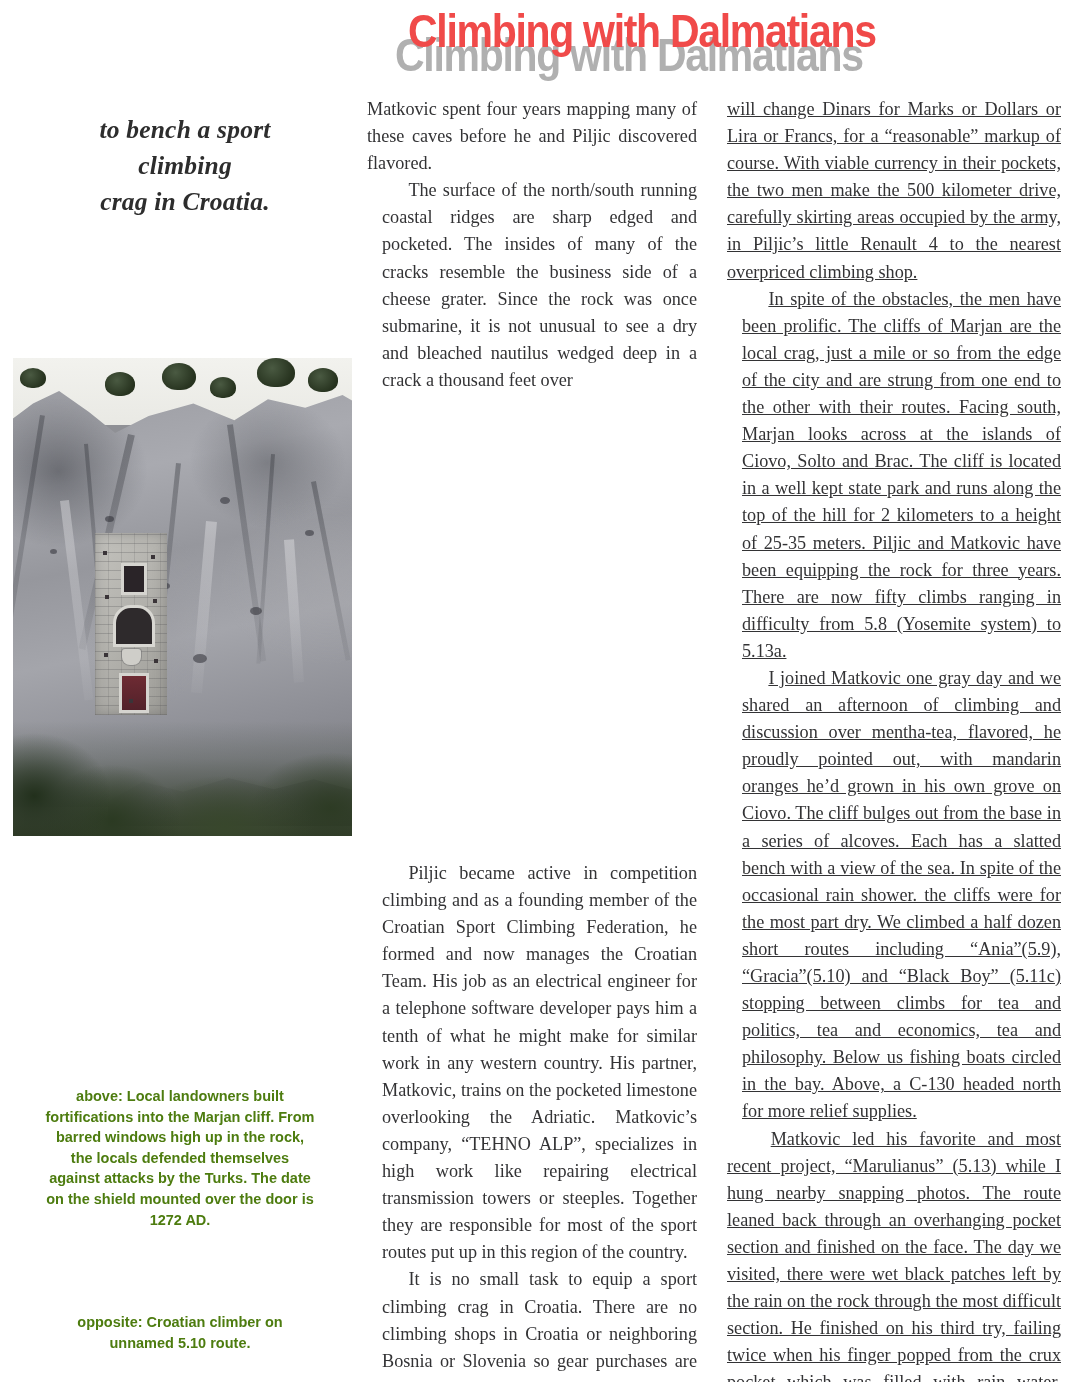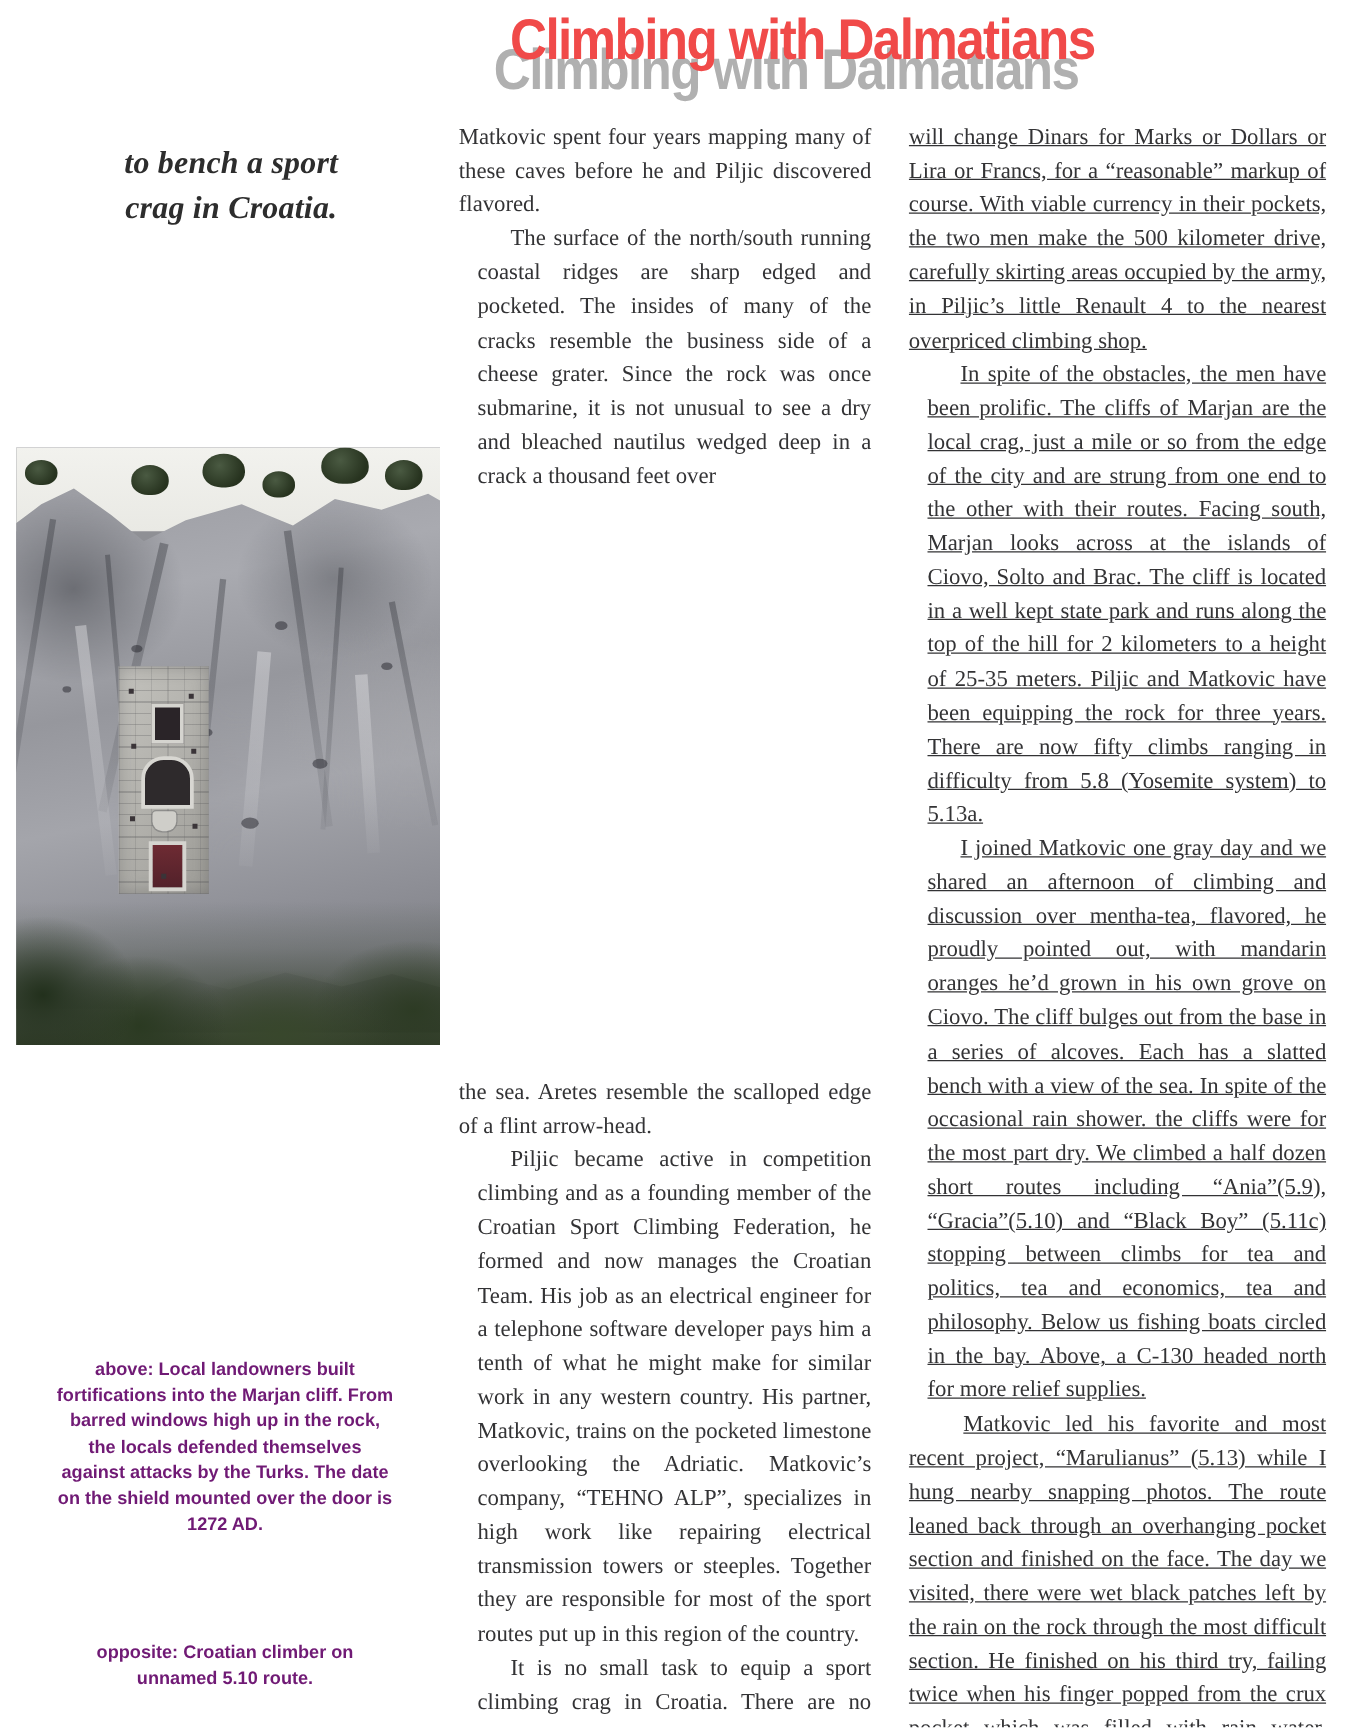--- a/index.html
+++ b/index.html
@@ -163,21 +163,21 @@
   
   .caption {
     position: absolute;
     width: 270px;
     left: 45px;
     text-align: center;
     font-family: "Liberation Sans", sans-serif;
     font-weight: bold;
     font-size: 14.5px;
     line-height: 20.6px;
-    color: #701a75;
+    color: #4d7c0f;
   }
   .caption-above { top: 1086px; }
   .caption-opposite { top: 1312px; }
 
   
   .col {
     position: absolute;
     font-family: "Liberation Serif", serif;
     font-size: 18.2px;
     line-height: 27.1px;
@@ -197,20 +197,21 @@
 </head>
 <body>
 
 <div class="title-wrap">
   <div class="title-text title-shadow">Climbing with Dalmatians</div>
   <div class="title-text title-front">Climbing with Dalmatians</div>
 </div>
 
 <div class="pullquote">
   <div>to bench a sport</div>
+  <div>climbing</div>
   <div>crag in Croatia.</div>
 </div>
 
 <div class="photo">
   <div class="ph-sky"></div>
   <div class="ph-cliff">
     <div class="ph-rock-main"></div>
 
     <div class="ph-streak" style="left:8%;top:12%;width:5px;height:60%;transform:rotate(9deg);"></div>
     <div class="ph-streak" style="left:21%;top:18%;width:4px;height:52%;transform:rotate(-5deg);"></div>
@@ -260,21 +261,20 @@
 
 <div class="caption caption-above">above: Local landowners built fortifications into the Marjan cliff. From barred windows high up in the rock, the locals defended themselves against attacks by the Turks. The date on the shield mounted over the door is 1272 AD.</div>
 <div class="caption caption-opposite">opposite: Croatian climber on unnamed 5.10 route.</div>
 
 <div class="col col-mid-top">
   <p>Matkovic spent four years mapping many of these caves before he and Piljic discovered flavored.</p>
   <p class="indent">The surface of the north/south running coastal ridges are sharp edged and pocketed. The insides of many of the cracks resemble the business side of a cheese grater. Since the rock was once submarine, it is not unusual to see a dry and bleached nautilus wedged deep in a crack a thousand feet over</p>
 </div>
 
 <div class="col col-mid-bot">
-  <p>the sea. Aretes resemble the scalloped edge of a flint arrow-head.</p>
   <p class="indent">Piljic became active in competition climbing and as a founding member of the Croatian Sport Climbing Federation, he formed and now manages the Croatian Team. His job as an electrical engineer for a telephone software developer pays him a tenth of what he might make for similar work in any western country. His partner, Matkovic, trains on the pocketed limestone overlooking the Adriatic. Matkovic’s company, “TEHNO ALP”, specializes in high work like repairing electrical transmission towers or steeples. Together they are responsible for most of the sport routes put up in this region of the country.</p>
   <p class="indent">It is no small task to equip a sport climbing crag in Croatia. There are no climbing shops in Croatia or neighboring Bosnia or Slovenia so gear purchases are complicated. First a deal is struck on the corner with the local black marketeer who</p>
 </div>
 
 <div class="col col-right">
   <p>will change Dinars for Marks or Dollars or Lira or Francs, for a “reasonable” markup of course. With viable currency in their pockets, the two men make the 500 kilometer drive, carefully skirting areas occupied by the army, in Piljic’s little Renault 4 to the nearest overpriced climbing shop.</p>
   <p class="indent">In spite of the obstacles, the men have been prolific. The cliffs of Marjan are the local crag, just a mile or so from the edge of the city and are strung from one end to the other with their routes. Facing south, Marjan looks across at the islands of Ciovo, Solto and Brac. The cliff is located in a well kept state park and runs along the top of the hill for 2 kilometers to a height of 25-35 meters. Piljic and Matkovic have been equipping the rock for three years. There are now fifty climbs ranging in difficulty from 5.8 (Yosemite system) to 5.13a.</p>
   <p class="indent">I joined Matkovic one gray day and we shared an afternoon of climbing and discussion over mentha-tea, flavored, he proudly pointed out, with mandarin oranges he’d grown in his own grove on Ciovo. The cliff bulges out from the base in a series of alcoves. Each has a slatted bench with a view of the sea. In spite of the occasional rain shower. the cliffs were for the most part dry. We climbed a half dozen short routes including “Ania”(5.9),  “Gracia”(5.10) and “Black Boy” (5.11c) stopping between climbs for tea and politics, tea and economics, tea and philosophy. Below us fishing boats circled in the bay. Above, a C-130 headed north for more relief supplies.</p>
   <p class="indent-wide">Matkovic led his favorite and most recent project, “Marulianus” (5.13) while I hung nearby snapping photos. The route leaned back through an overhanging pocket section and finished on the face. The day we visited, there were wet black patches left by the rain on the rock through the most difficult section. He finished on his third try, failing twice when his finger popped from the crux pocket which was filled with rain water. Laughing, he was lowered off at last.</p>
   <p class="indent">At the end of the day, we explored a tidal spit below the cliffs. They pointed out a marker left on the spot where a 19 year old boy had been killed trying to knock down an attacking MIG with a Kalashnikov last fall. At the hotel bar we discussed the war. “I do not hate the Serbs.” he told me. “I</p>

